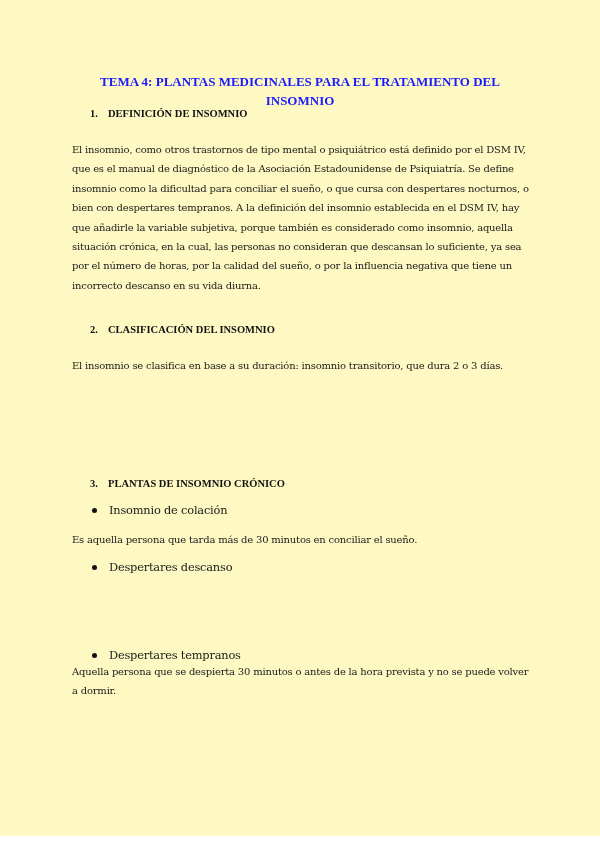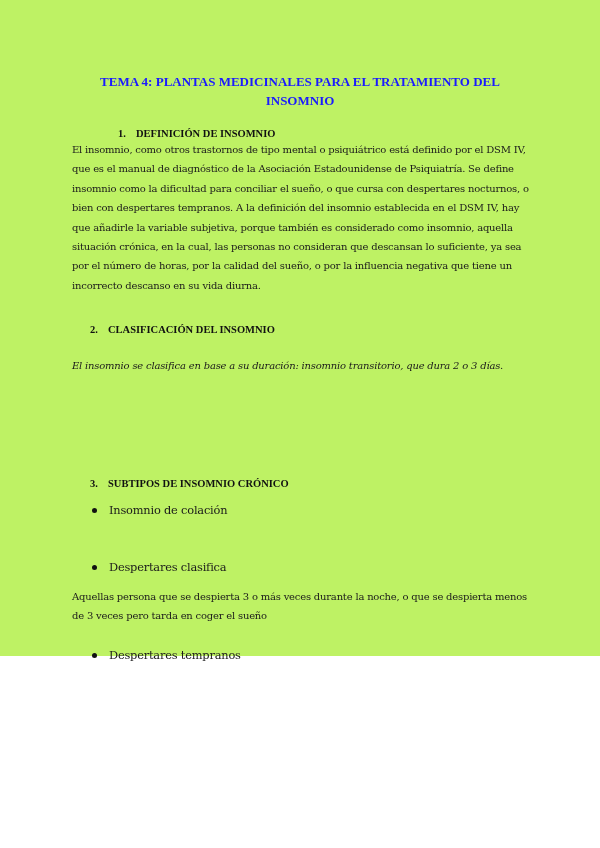--- a/index.html
+++ b/index.html
@@ -1,17 +1,17 @@
 <!DOCTYPE html>
 <html><head>
 <meta charset="utf-8">
 <style>
   html, body { margin: 0; padding: 0; background: #ffffff; }
   body { width: 600px; height: 848px; position: relative; overflow: hidden; }
-  .page { position: absolute; left: 0; top: 0; width: 600px; height: 656px; background: #bef264; }
+  .page { position: absolute; left: 0; top: 0; width: 600px; height: 836px; background: #fef9c3; }
   .title {
     position: absolute; left: 72px; top: 72px; width: 456px;
     text-align: center; color: #1a1aff;
     font-family: "Liberation Serif", serif; font-weight: bold; font-size: 13px;
     line-height: 19px;
   }
   .heading {
     position: absolute; left: 90px;
     font-family: "Liberation Serif", serif; font-weight: bold; font-size: 10.5px;
     color: #111; white-space: nowrap;
@@ -29,40 +29,41 @@
   }
   .bullet .dot { display: inline-block; width: 5px; height: 5px; border-radius: 50%; background: #111; margin-right: 12px; vertical-align: middle; position: relative; top: -1px; }
 </style>
 </head>
 <body>
 
 <div class="page">
 
   <div class="title">TEMA 4: PLANTAS MEDICINALES PARA EL TRATAMIENTO DEL INSOMNIO</div>
 
-  <div class="heading" style="top:128px;margin-left:28px;">
+  <div class="heading" style="top:108px;">
     <span class="num">1.</span><span>DEFINICIÓN DE INSOMNIO</span>
   </div>
   <div class="para" style="top:140px;">El insomnio, como otros trastornos de tipo mental o psiquiátrico está definido por el DSM IV, que es el manual de diagnóstico de la Asociación Estadounidense de Psiquiatría. Se define insomnio como la dificultad para conciliar el sueño, o que cursa con despertares nocturnos, o bien con despertares tempranos. A la definición del insomnio establecida en el DSM IV, hay que añadirle la variable subjetiva, porque también es considerado como insomnio, aquella situación crónica, en la cual, las personas no consideran que descansan lo suficiente, ya sea por el número de horas, por la calidad del sueño, o por la influencia negativa que tiene un incorrecto descanso en su vida diurna.</div>
 
   <div class="heading" style="top:324px;">
     <span class="num">2.</span><span>CLASIFICACIÓN DEL INSOMNIO</span>
   </div>
-  <div class="para" style="top:356px;font-style:italic;">El insomnio se clasifica en base a su duración: insomnio transitorio, que dura 2 o 3 días.</div>
+  <div class="para" style="top:356px;">El insomnio se clasifica en base a su duración: insomnio transitorio, que dura 2 o 3 días.</div>
 
   <div class="heading" style="top:478px;">
-    <span class="num">3.</span><span>SUBTIPOS DE INSOMNIO CRÓNICO</span>
+    <span class="num">3.</span><span>PLANTAS DE INSOMNIO CRÓNICO</span>
   </div>
 
   <div class="bullet" style="top:503px;">
     <span class="dot"></span><span>Insomnio de colación</span>
   </div>
+  <div class="para" style="top:530px;">Es aquella persona que tarda más de 30 minutos en conciliar el sueño.</div>
 
   <div class="bullet" style="top:560px;">
-    <span class="dot"></span><span>Despertares clasifica</span>
+    <span class="dot"></span><span>Despertares descanso</span>
   </div>
-  <div class="para" style="top:587px;">Aquellas persona que se despierta 3 o más veces durante la noche, o que se despierta menos de 3 veces pero tarda en coger el sueño</div>
 
   <div class="bullet" style="top:636px;margin-top:12px;">
     <span class="dot"></span><span>Despertares tempranos</span>
   </div>
+  <div class="para" style="top:662px;">Aquella persona que se despierta 30 minutos o antes de la hora prevista y no se puede volver a dormir.</div>
 
 </div>
 
 </body></html>

